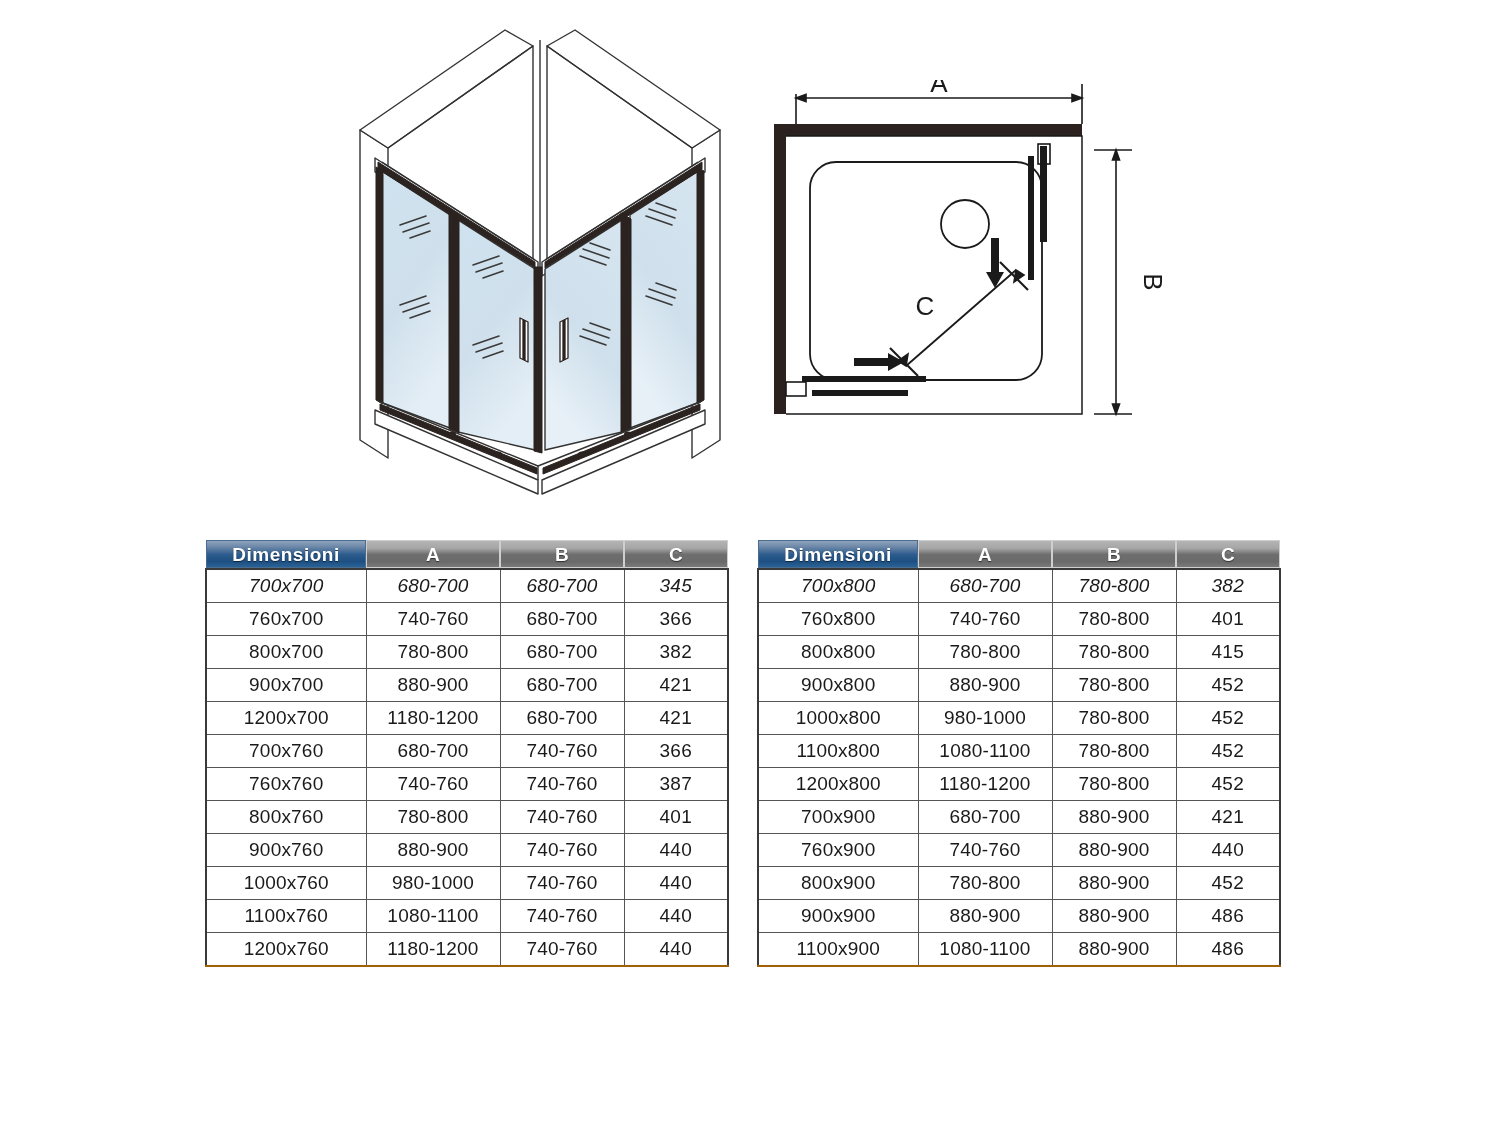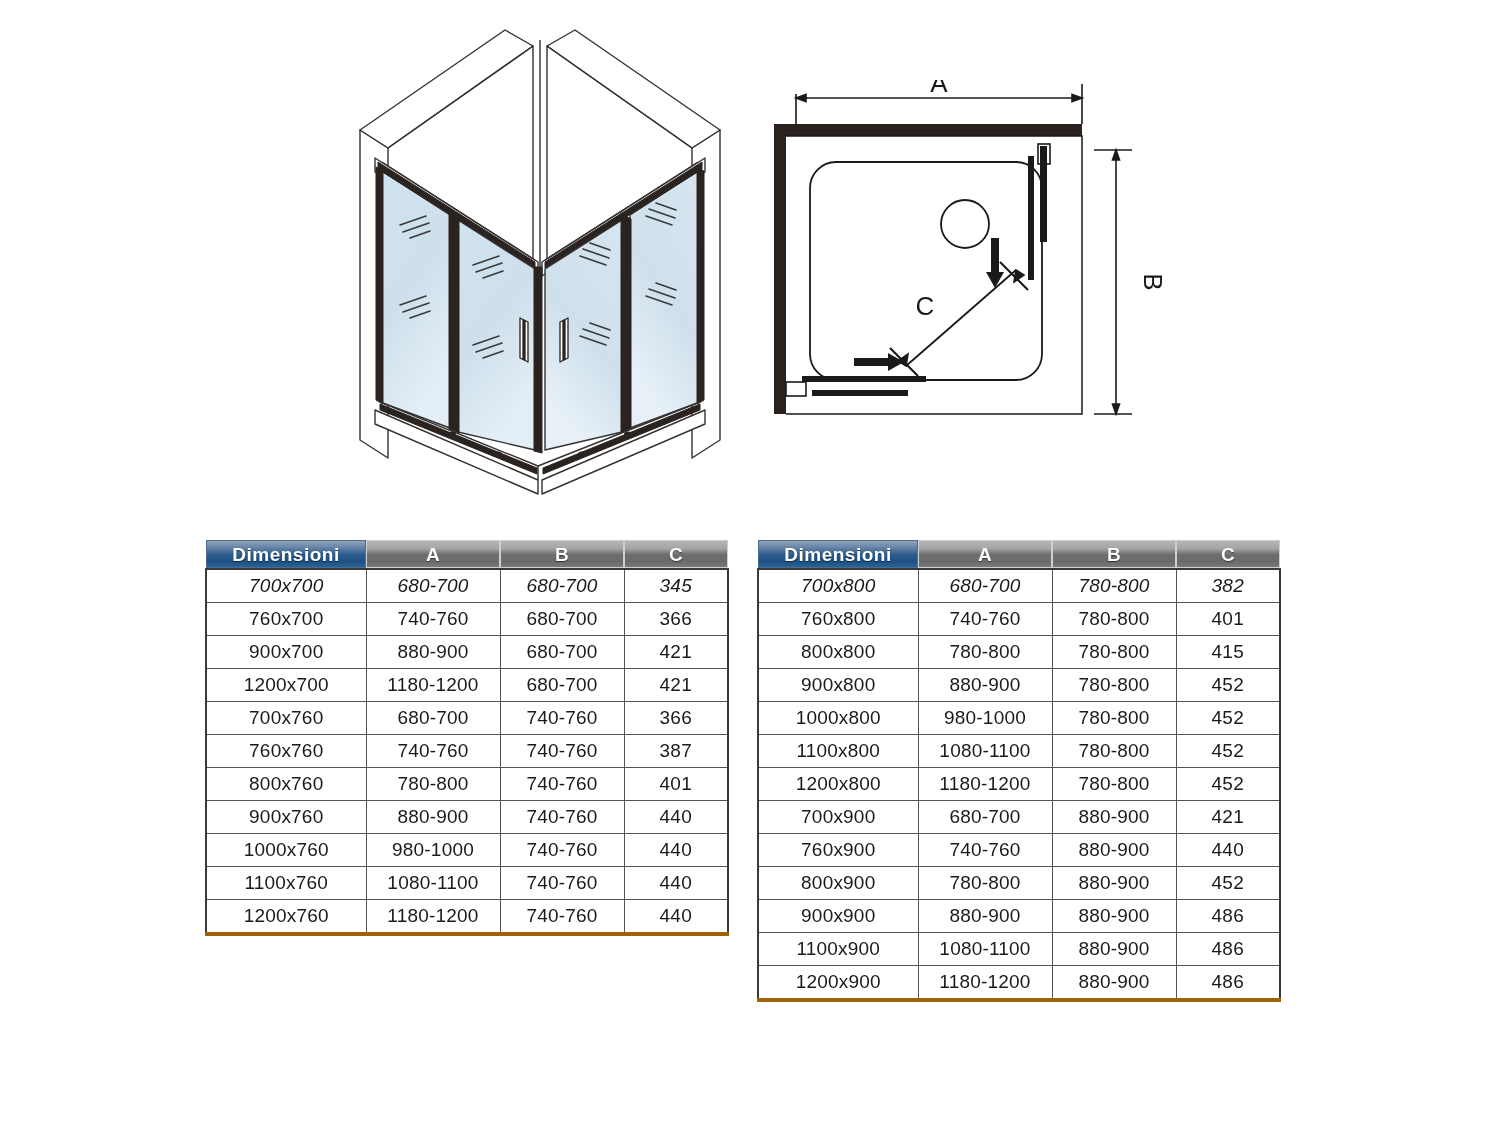--- a/index.html
+++ b/index.html
@@ -93,21 +93,21 @@
     text-align: center;
     border: 1px solid #555555;
     font-size: 19px;
     letter-spacing: 0.2px;
     background: #ffffff;
     padding: 0 2px;
   }
   tbody tr td:first-child { border-left: 2px solid #3a3a3a; }
   tbody tr td:last-child  { border-right: 2px solid #3a3a3a; }
   tbody tr:first-child td { border-top: 2px solid #3a3a3a; font-style: italic; }
-  tbody tr:last-child  td { border-bottom: 4px solid #a16207; }
+  tbody tr:last-child  td { border-bottom: 2px solid #a16207; }
 </style>
 </head>
 <body>
 
 <div id="illustrations">
 
   <svg id="fig-iso" class="figure" viewBox="0 0 420 500">
     <defs>
       <linearGradient id="glassGrad" x1="0" y1="0" x2="0.4" y2="1">
         <stop offset="0%" stop-color="#cfe2ef"></stop>
@@ -336,20 +336,26 @@
           <td>680-700</td>
           <td>345</td>
         </tr>
         <tr>
           <td>760x700</td>
           <td>740-760</td>
           <td>680-700</td>
           <td>366</td>
         </tr>
         <tr>
+          <td>800x700</td>
+          <td>780-800</td>
+          <td>680-700</td>
+          <td>382</td>
+        </tr>
+        <tr>
           <td>900x700</td>
           <td>880-900</td>
           <td>680-700</td>
           <td>421</td>
         </tr>
         <tr>
           <td>1200x700</td>
           <td>1180-1200</td>
           <td>680-700</td>
           <td>421</td>
@@ -490,21 +496,15 @@
           <td>880-900</td>
           <td>880-900</td>
           <td>486</td>
         </tr>
         <tr>
           <td>1100x900</td>
           <td>1080-1100</td>
           <td>880-900</td>
           <td>486</td>
         </tr>
-        <tr>
-          <td>1200x900</td>
-          <td>1180-1200</td>
-          <td>880-900</td>
-          <td>486</td>
-        </tr>
       </tbody>
   </table>
 </div>
 
 </body></html>

